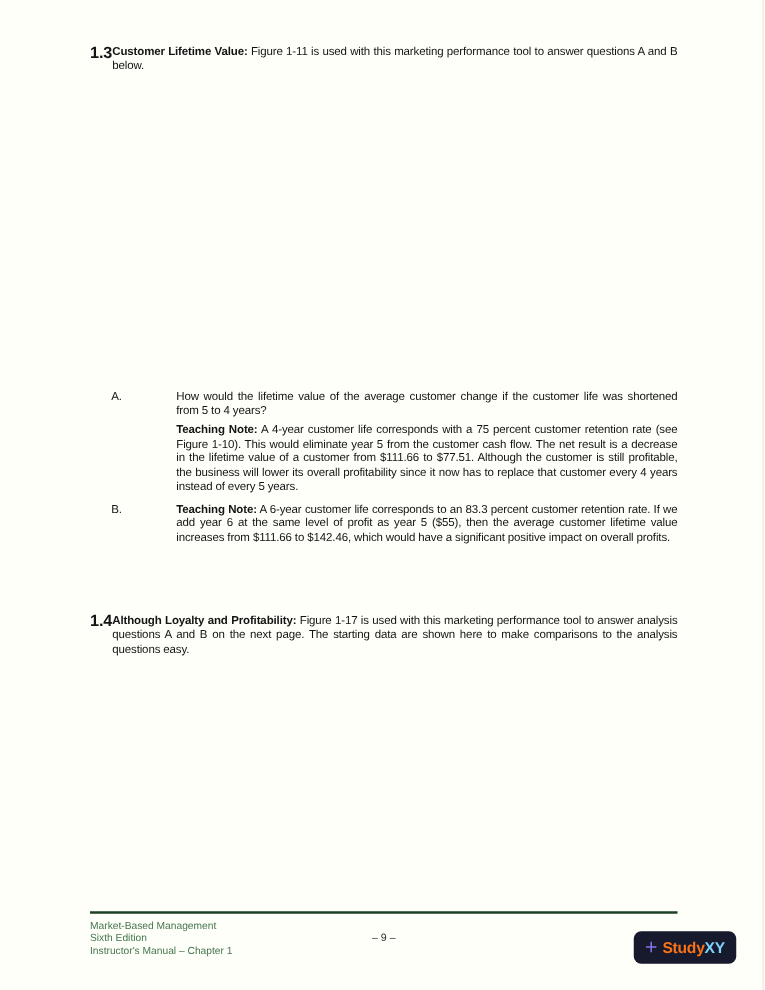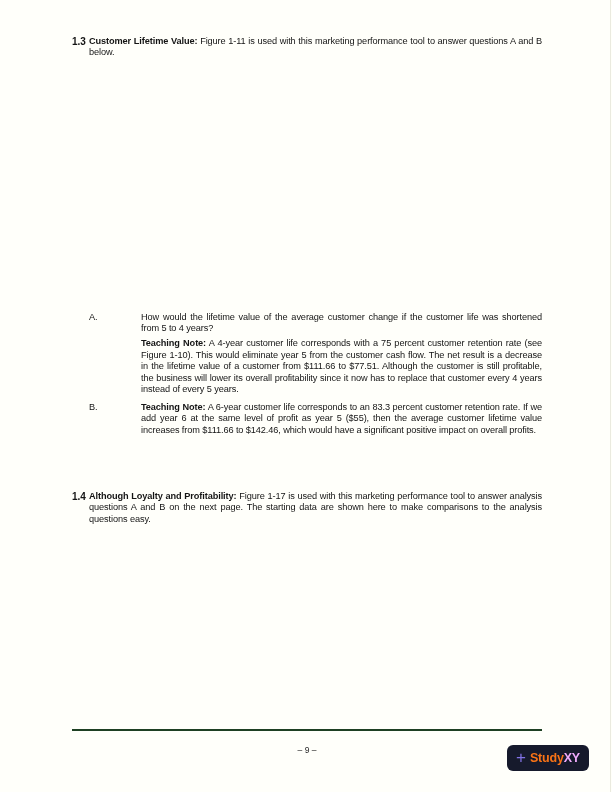--- a/index.html
+++ b/index.html
@@ -30,21 +30,21 @@
 
   
   .section {
     position: absolute;
     left: 72px;
     width: 470px;
     display: flex;
   }
   .sec-num {
     flex: 0 0 17px;
-    font-size: 10px;
+    font-size: 13px;
     line-height: 11.4px;
     font-weight: bold;
     letter-spacing: -0.1px;
   }
   .sec-body {
     flex: 1;
     margin: 0;
     font-size: 9.2px;
     line-height: 11.4px;
     letter-spacing: -0.1px;
@@ -123,21 +123,21 @@
     font-weight: 400;
     line-height: 1;
     margin-top: -2px;
   }
   .logo-text {
     font-size: 12.5px;
     font-weight: bold;
     letter-spacing: -0.2px;
   }
   .logo-text .t1 { color: #f97316; }
-  .logo-text .t2 { color: #f0abfc; }
+  .logo-text .t2 { color: #7dd3fc; }
 </style>
 </head>
 <body>
 
 <div class="page">
 
   <div class="page-edge-line"></div>
 
   <div class="section" style="top:36px">
     <span class="sec-num">1.3</span>
@@ -159,20 +159,25 @@
     </div>
   </div>
 
   <div class="section" style="top:491px">
     <span class="sec-num">1.4</span>
     <p class="sec-body"><b>Although Loyalty and Profitability:</b> <span>Figure 1-17 is used with this marketing performance tool to answer analysis questions A and B on the next page. The starting data are shown here to make comparisons to the analysis questions easy.</span></p>
   </div>
 
   <div class="footer-rule"></div>
 
+  <div class="footer-left">
+    <div>Market-Based Management</div>
+    <div>Sixth Edition</div>
+    <div>Instructor's Manual – Chapter 1</div>
+  </div>
 
   <div class="footer-page-number">– 9 –</div>
 
   <div class="logo">
     <span class="logo-plus">+</span>
     <span class="logo-text"><span class="t1">Study</span><span class="t2">XY</span></span>
   </div>
 
 </div>
 

